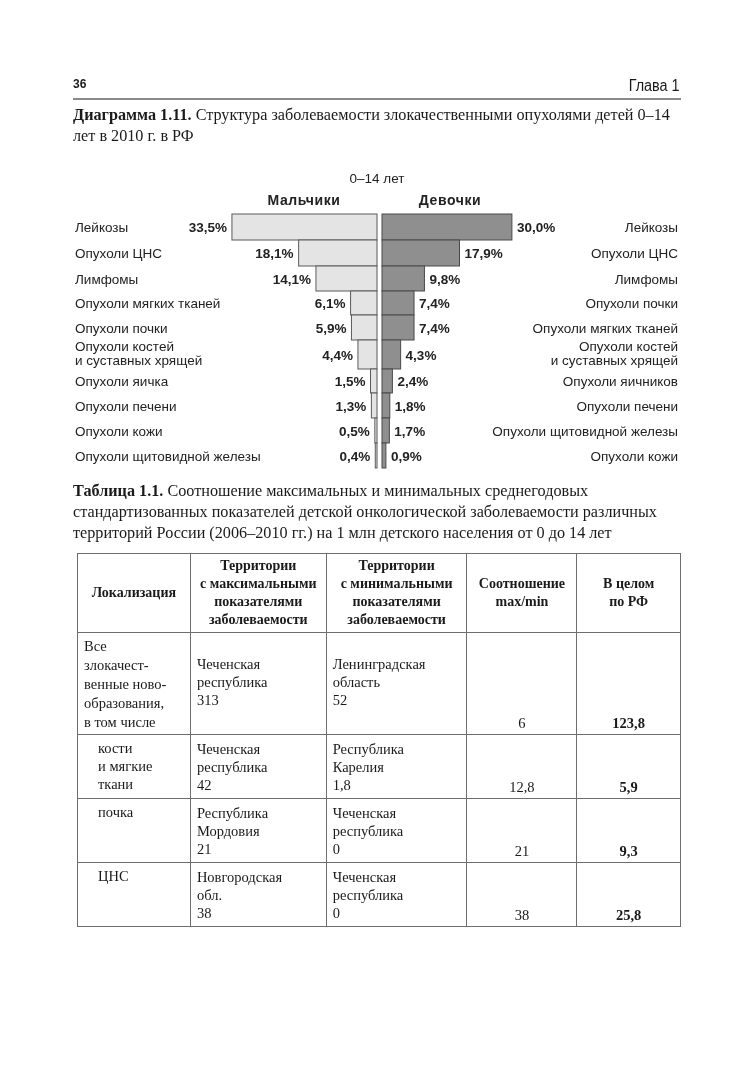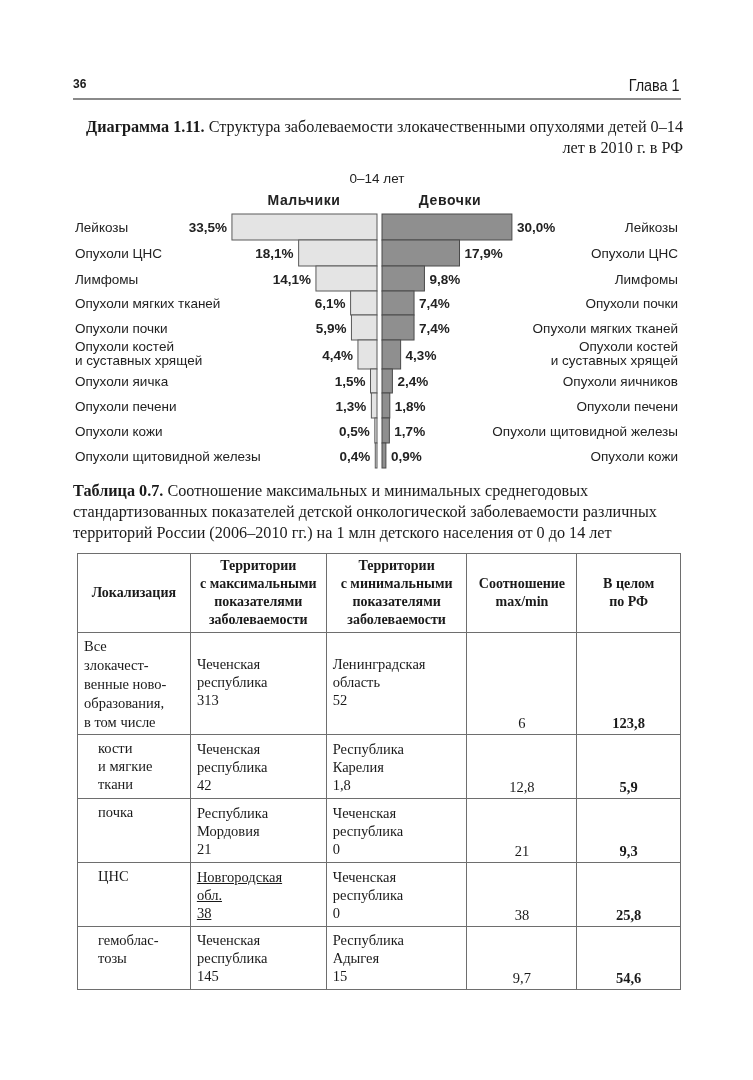--- a/index.html
+++ b/index.html
@@ -9,21 +9,21 @@
     .serif { font-family: "Liberation Serif", "DejaVu Serif", serif; }
 
     
     #page-number { left: 73px; top: 77px; font-size: 12px; font-weight: bold; }
     #chapter { right: 73px; top: 77px; font-size: 16px; transform: scaleX(0.9); transform-origin: right; }
     #header-rule { left: 73px; top: 98px; width: 608px; height: 2px; background: #8a8a8a; }
 
     
     .caption { left: 73px; width: 610px; font-size: 16.2px; line-height: 21px; }
     .caption b { font-weight: bold; }
-    #fig-caption { top: 117px; text-align: right; }
+    #fig-caption { top: 105px; }
     #tbl-caption { top: 481px; }
 
     
     #chart { left: 0; top: 160px; width: 753px; height: 320px; }
     #chart svg { position: absolute; left: 0; top: 0; }
     .chart-text { font-family: "Liberation Sans", "DejaVu Sans", sans-serif; fill: #222; }
 
     
     #data-table { position: absolute; left: 77px; top: 553px; width: 604px; border-collapse: collapse; font-family: "Liberation Serif", "DejaVu Serif", serif; font-size: 14.5px; line-height: 18px; }
     #data-table th, #data-table td { border: 1.5px solid #6e6e6e; padding: 0; vertical-align: top; }
@@ -110,21 +110,21 @@
         <text x="75" text-anchor="start" font-size="13.5" class="chart-text"><tspan x="75" y="275.5">Опухоли кожи</tspan></text>
         <text x="678" text-anchor="end" font-size="13.5" class="chart-text"><tspan x="678" y="275.5">Опухоли щитовидной железы</tspan></text>
         <text x="370.268" y="300.5" text-anchor="end" font-size="13.5" font-weight="bold" class="chart-text">0,4%</text>
         <text x="390.897" y="300.5" text-anchor="start" font-size="13.5" font-weight="bold" class="chart-text">0,9%</text>
         <text x="75" text-anchor="start" font-size="13.5" class="chart-text"><tspan x="75" y="300.5">Опухоли щитовидной железы</tspan></text>
         <text x="678" text-anchor="end" font-size="13.5" class="chart-text"><tspan x="678" y="300.5">Опухоли кожи</tspan></text>
       </g>
   </svg>
 </div>
 
-<div id="tbl-caption" class="abs caption serif"><b>Таблица 0.7.</b><span> Соотношение максимальных и минимальных среднегодовых стандартизованных показателей детской онкологической заболеваемости различных территорий России (2006–2010 гг.) на 1 млн детского населения от 0 до 14 лет</span></div>
+<div id="tbl-caption" class="abs caption serif"><b>Таблица 1.1.</b><span> Соотношение максимальных и минимальных среднегодовых стандартизованных показателей детской онкологической заболеваемости различных территорий России (2006–2010 гг.) на 1 млн детского населения от 0 до 14 лет</span></div>
 
 <table id="data-table">
   <colgroup>
     <col style="width:113px">
     <col style="width:136px">
     <col style="width:141px">
     <col style="width:110px">
     <col style="width:104px">
   </colgroup>
   <thead>
@@ -184,45 +184,28 @@
             <span class="region-name">Чеченская<br>республика</span>
             <span class="region-val">0</span>
           </div>
         </td>
         <td class="num">21</td>
         <td class="total">9,3</td>
       </tr>
       <tr style="height: 63px;">
         <td class="loc-sub">ЦНС</td>
         <td style="height: 57px;">
-          <div class="cell-inner" style="height: 55px; text-decoration: underline;">
+          <div class="cell-inner" style="height: 55px;">
             <span class="region-name">Новгородская<br>обл.</span>
             <span class="region-val">38</span>
           </div>
         </td>
         <td style="height: 57px;">
           <div class="cell-inner" style="height: 55px;">
             <span class="region-name">Чеченская<br>республика</span>
             <span class="region-val">0</span>
           </div>
         </td>
         <td class="num">38</td>
         <td class="total">25,8</td>
       </tr>
-      <tr style="height: 62px;">
-        <td class="loc-sub">гемоблас-<br>тозы</td>
-        <td style="height: 56px;">
-          <div class="cell-inner" style="height: 54px;">
-            <span class="region-name">Чеченская<br>республика</span>
-            <span class="region-val">145</span>
-          </div>
-        </td>
-        <td style="height: 56px;">
-          <div class="cell-inner" style="height: 54px;">
-            <span class="region-name">Республика<br>Адыгея</span>
-            <span class="region-val">15</span>
-          </div>
-        </td>
-        <td class="num">9,7</td>
-        <td class="total">54,6</td>
-      </tr>
     </tbody>
 </table>
 
 </body></html>

